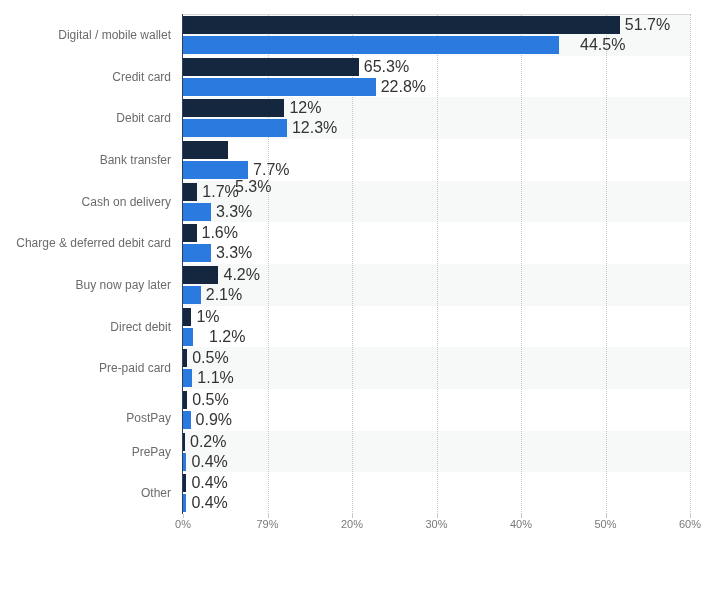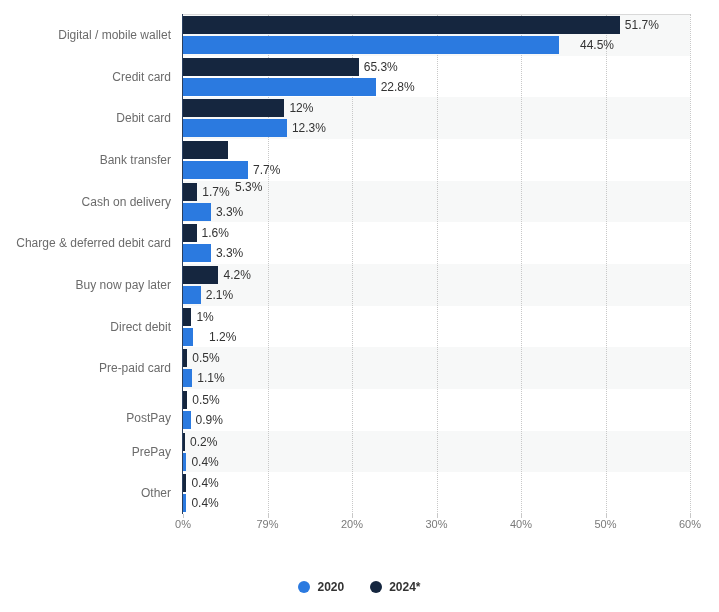--- a/index.html
+++ b/index.html
@@ -71,21 +71,21 @@
   .bar {
     position: absolute;
     left: 0;
     height: 18px;
   }
   .bar.s2024 { background: #15263f; }
   .bar.s2020 { background: #2b7ae0; }
 
   .bar-value {
     position: absolute;
-    font-size: 12px;
+    font-size: 16px;
     color: #333333;
     white-space: nowrap;
     line-height: 18px;
     height: 18px;
   }
 
   
   .cat-label {
     position: absolute;
     right: 12px;
@@ -268,24 +268,14 @@
       <div class="xtick" style="left: 436.5px;">30%</div>
       <div class="xtick-mark" style="left: 436.5px;"></div>
       <div class="xtick" style="left: 521px;">40%</div>
       <div class="xtick-mark" style="left: 521px;"></div>
       <div class="xtick" style="left: 605.5px;">50%</div>
       <div class="xtick-mark" style="left: 605.5px;"></div>
       <div class="xtick" style="left: 690px;">60%</div>
       <div class="xtick-mark" style="left: 690px;"></div>
     </div>
 
-  <div class="legend">
-    <div class="legend-item">
-      <span class="legend-swatch" id="sw0" style="background: rgb(43, 122, 224);"></span>
-      <span class="legend-label">2020</span>
-    </div>
-    <div class="legend-item">
-      <span class="legend-swatch" id="sw1" style="background: rgb(21, 38, 63);"></span>
-      <span class="legend-label">2024*</span>
-    </div>
-  </div>
 
 </div>
 
 </body></html>

